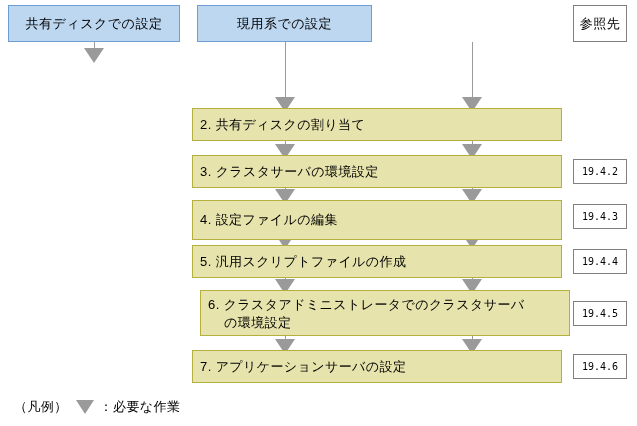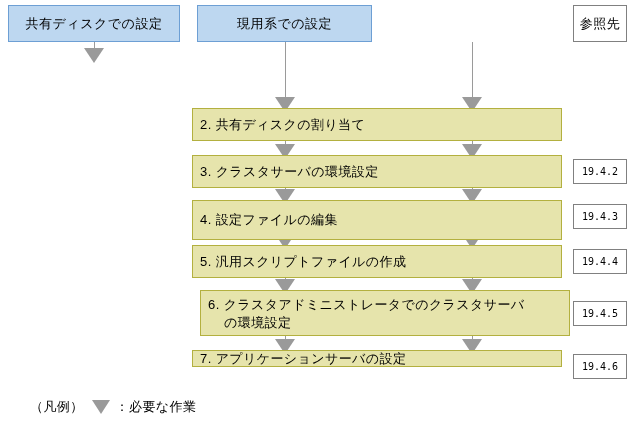--- a/index.html
+++ b/index.html
@@ -56,21 +56,21 @@
     letter-spacing: 0.4px;
     white-space: pre;
     line-height: 1.35;
   }
   #step-1 { left: 8px;   top: 60px;  width: 172px; height: 33px; }
   #step-2 { left: 192px; top: 108px; width: 370px; height: 33px; }
   #step-3 { left: 192px; top: 155px; width: 370px; height: 33px; text-align: right; }
   #step-4 { left: 192px; top: 200px; width: 370px; height: 40px; }
   #step-5 { left: 192px; top: 245px; width: 370px; height: 33px; }
   #step-6 { left: 200px; top: 290px; width: 370px; height: 46px; align-items: flex-start; padding-top: 5px; }
-  #step-7 { left: 192px; top: 350px; width: 370px; height: 17px; }
+  #step-7 { left: 192px; top: 350px; width: 370px; height: 33px; }
 
   
   .refbox {
     position: absolute;
     box-sizing: border-box;
     background: #ffffff;
     border: 1px solid #808080;
     display: flex;
     align-items: center;
     justify-content: center;
@@ -107,21 +107,20 @@
   
   #legend {
     position: absolute;
     left: 14px;
     top: 398px;
     display: flex;
     align-items: center;
     font-size: 13px;
     color: #000000;
     letter-spacing: 0.4px;
-    margin-left: 16px;
   }
   #legend .legend-arrow {
     width: 0;
     height: 0;
     border-left: 9px solid transparent;
     border-right: 9px solid transparent;
     border-top: 14px solid #9a9a9a;
     margin: 0 6px 0 8px;
   }
 </style>

